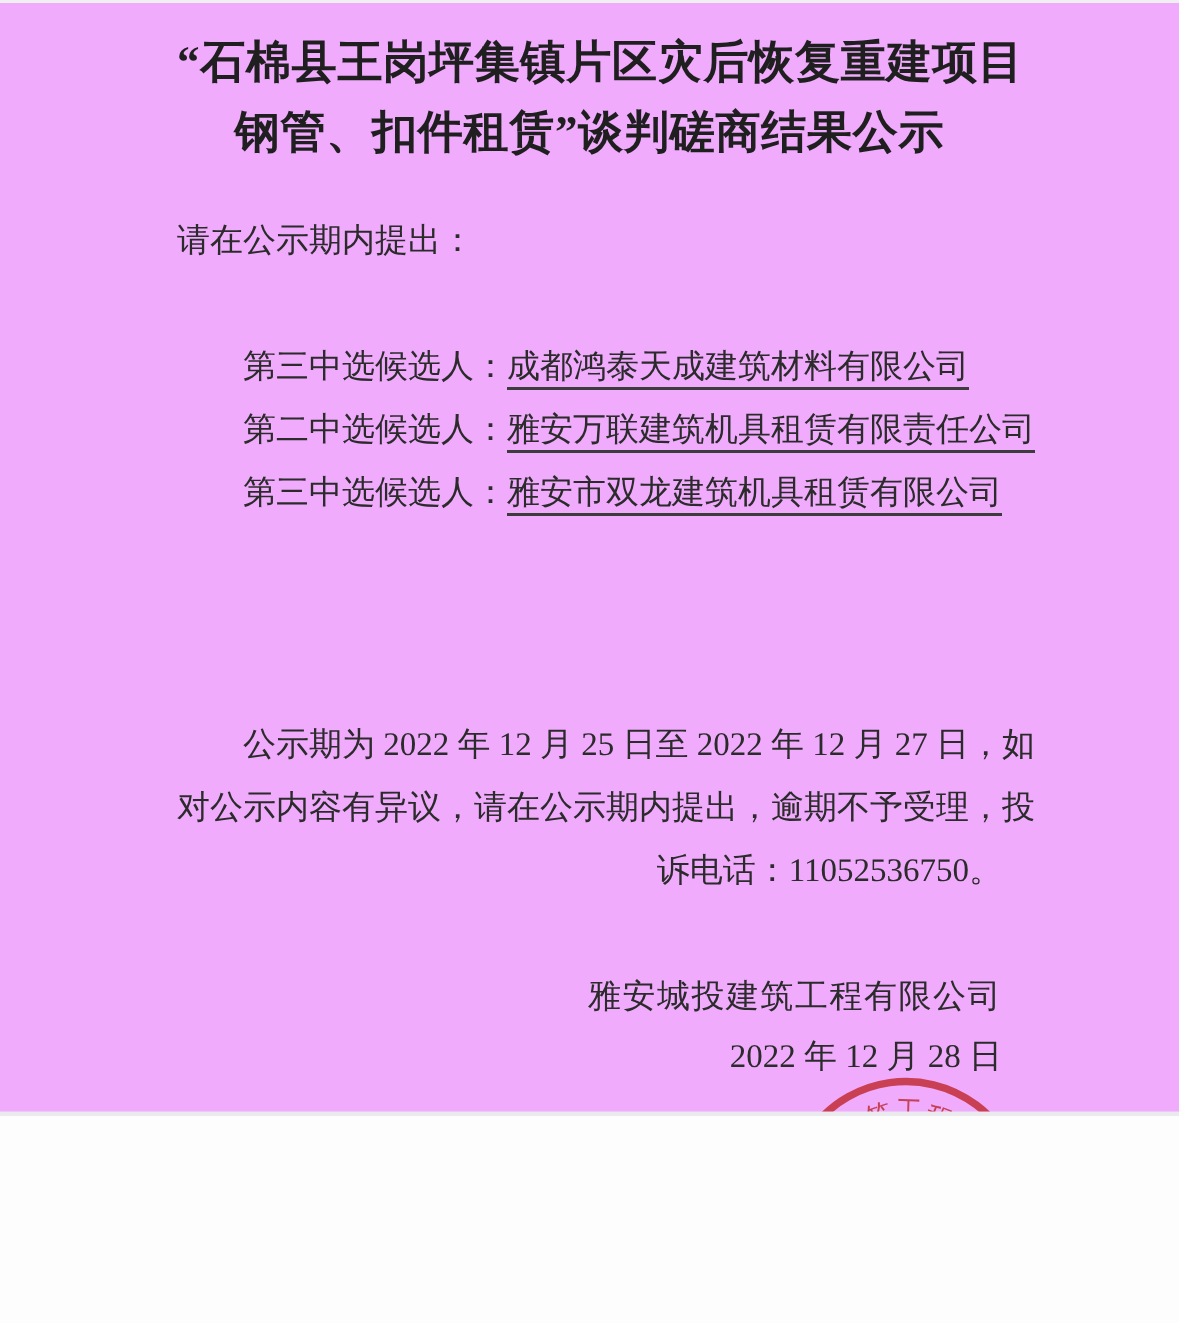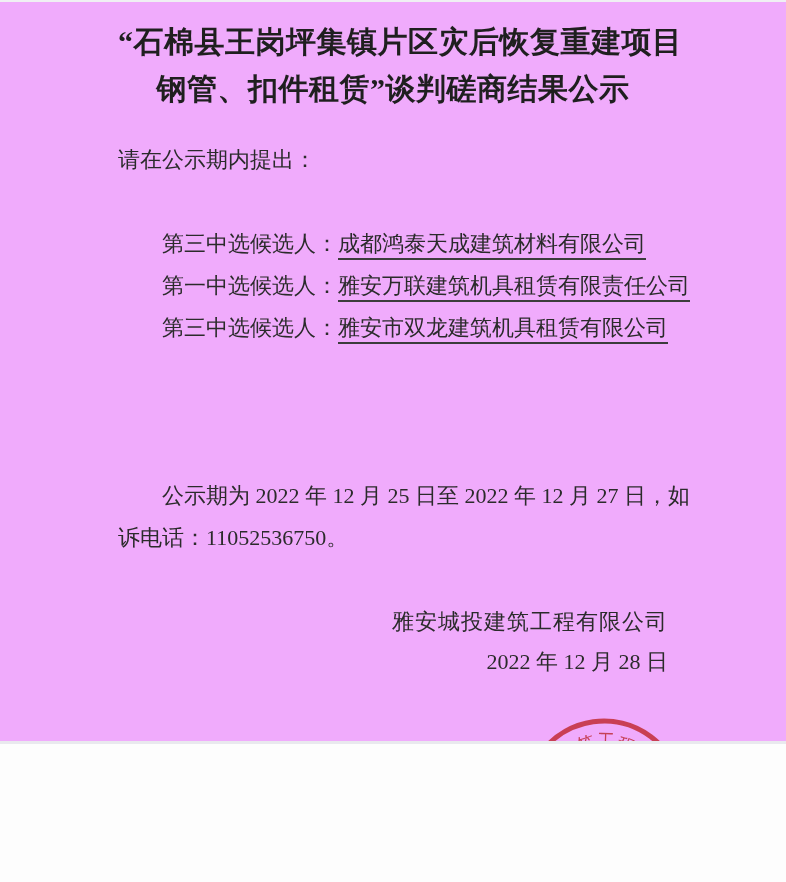--- a/index.html
+++ b/index.html
@@ -30,21 +30,21 @@
   .line{white-space:nowrap;}
   .indent{text-indent:44px;}
   .candidates{margin-top:42px;}
   .candidate-row{white-space:nowrap;text-indent:44px;}
   .candidate-name{
     text-decoration:underline;
     text-decoration-thickness:2px;
     text-underline-offset:7px;
     text-decoration-color:#3c3c3c;
   }
-  .para2{margin-top:126px;}
+  .para2{margin-top:126px;text-align:right;}
   .signature{margin-top:43px;text-align:right;font-size:22px;line-height:40px;}
   .sig-company{letter-spacing:1px;white-space:nowrap;}
   .sig-date{white-space:nowrap;}
   .seal{
     position:absolute;
     left:514px;top:707px;
     width:180px;height:180px;
     mix-blend-mode:multiply;
     opacity:.88;
     pointer-events:none;
@@ -55,26 +55,27 @@
 
 <div class="page">
 
   <h1 class="title"><span>“石棉县王岗坪集镇片区灾后恢复重建项目</span><br><span>钢管、扣件租赁”谈判磋商结果公示</span></h1>
 
   <div class="bodytext salutation">请在公示期内提出：</div>
 
 
   <div class="bodytext candidates">
     <div class="candidate-row"><span>第三中选候选人：</span><span class="candidate-name">成都鸿泰天成建筑材料有限公司</span></div>
-    <div class="candidate-row"><span>第一中选候选人：</span><span class="candidate-name">雅安万联建筑机具租赁有限责任公司</span></div>
+    <div class="candidate-row"><span>第二中选候选人：</span><span class="candidate-name">雅安万联建筑机具租赁有限责任公司</span></div>
     <div class="candidate-row"><span>第三中选候选人：</span><span class="candidate-name">雅安市双龙建筑机具租赁有限公司</span></div>
   </div>
 
   <div class="bodytext para2">
     <div class="line indent">公示期为 2022 年 12 月 25 日至 2022 年 12 月 27 日，如</div>
+    <div class="line">对公示内容有异议，请在公示期内提出，逾期不予受理，投</div>
     <div class="line">诉电话：11052536750。</div>
   </div>
 
   <div class="signature">
     <div class="sig-company">雅安城投建筑工程有限公司</div>
     <div class="sig-date">2022 年 12 月 28 日</div>
   </div>
 
   <svg class="seal" viewBox="0 0 180 180" xmlns="http://www.w3.org/2000/svg" aria-hidden="true">
     <g transform="rotate(-8 90 90)">

